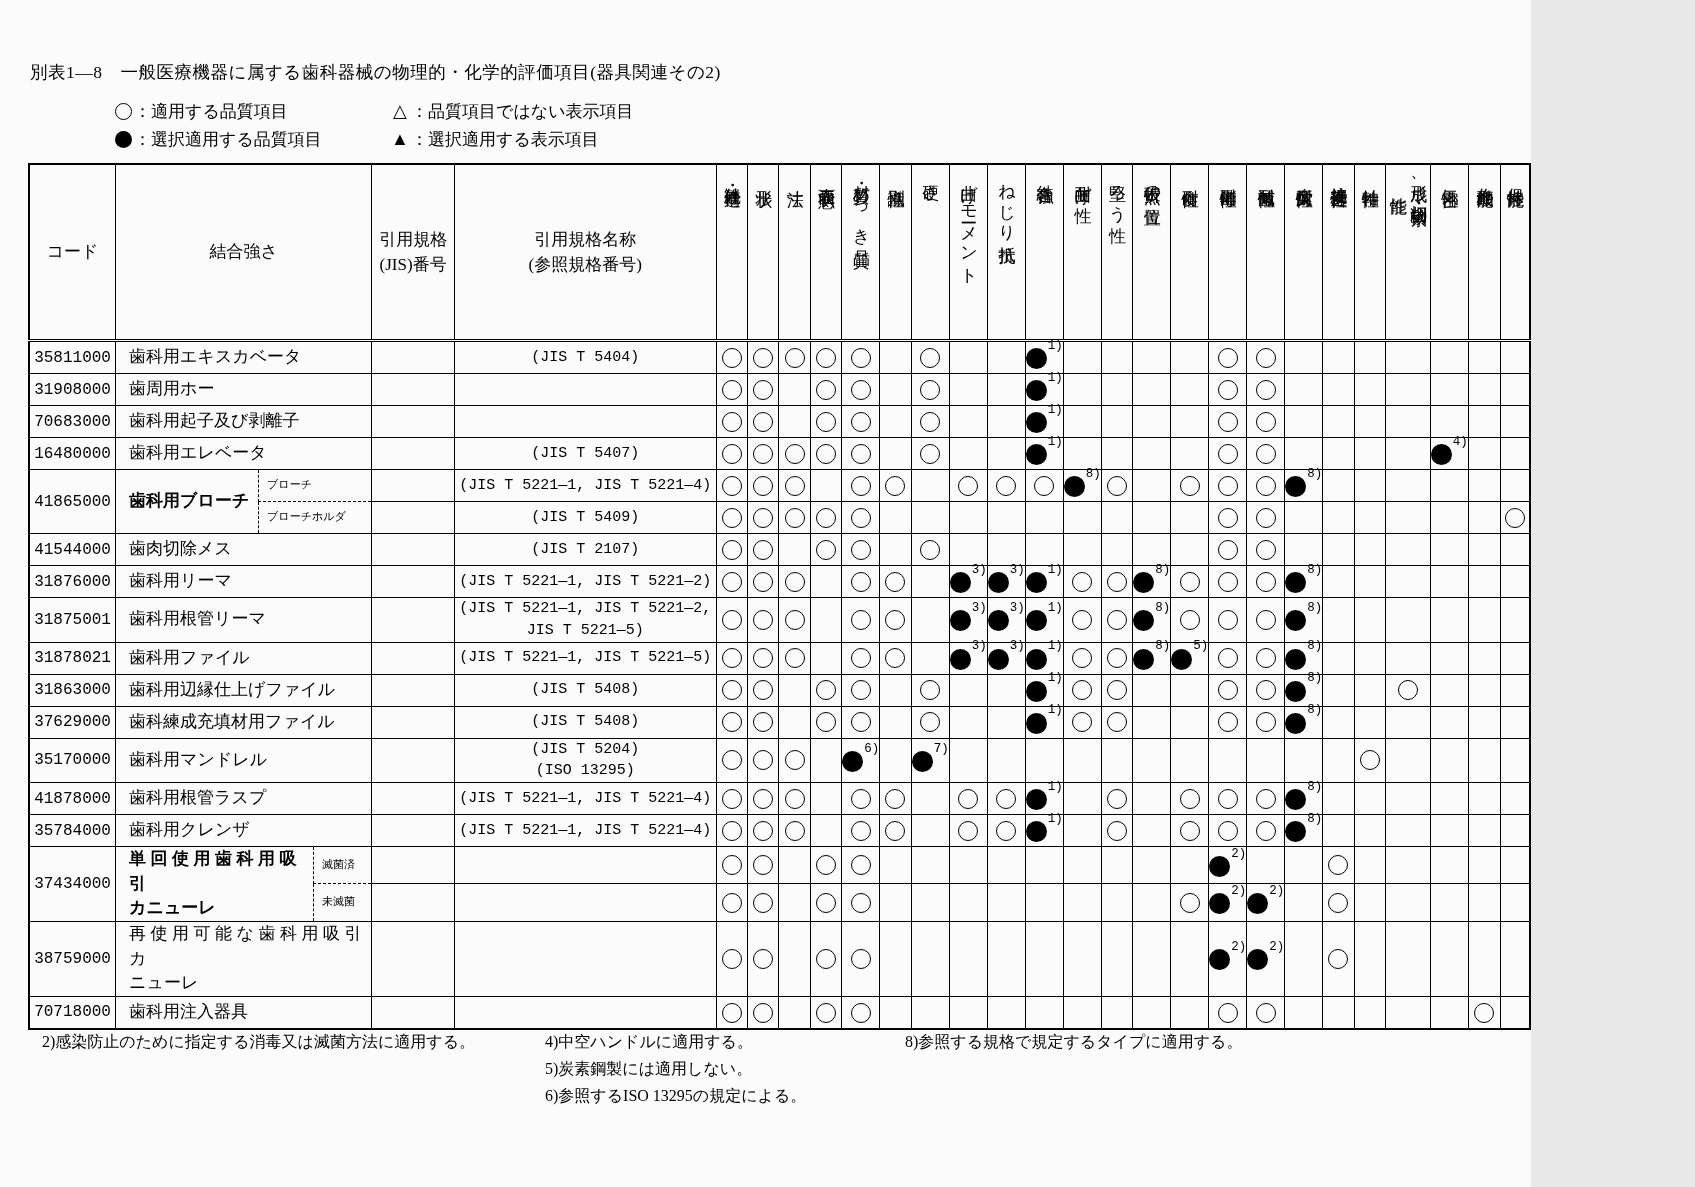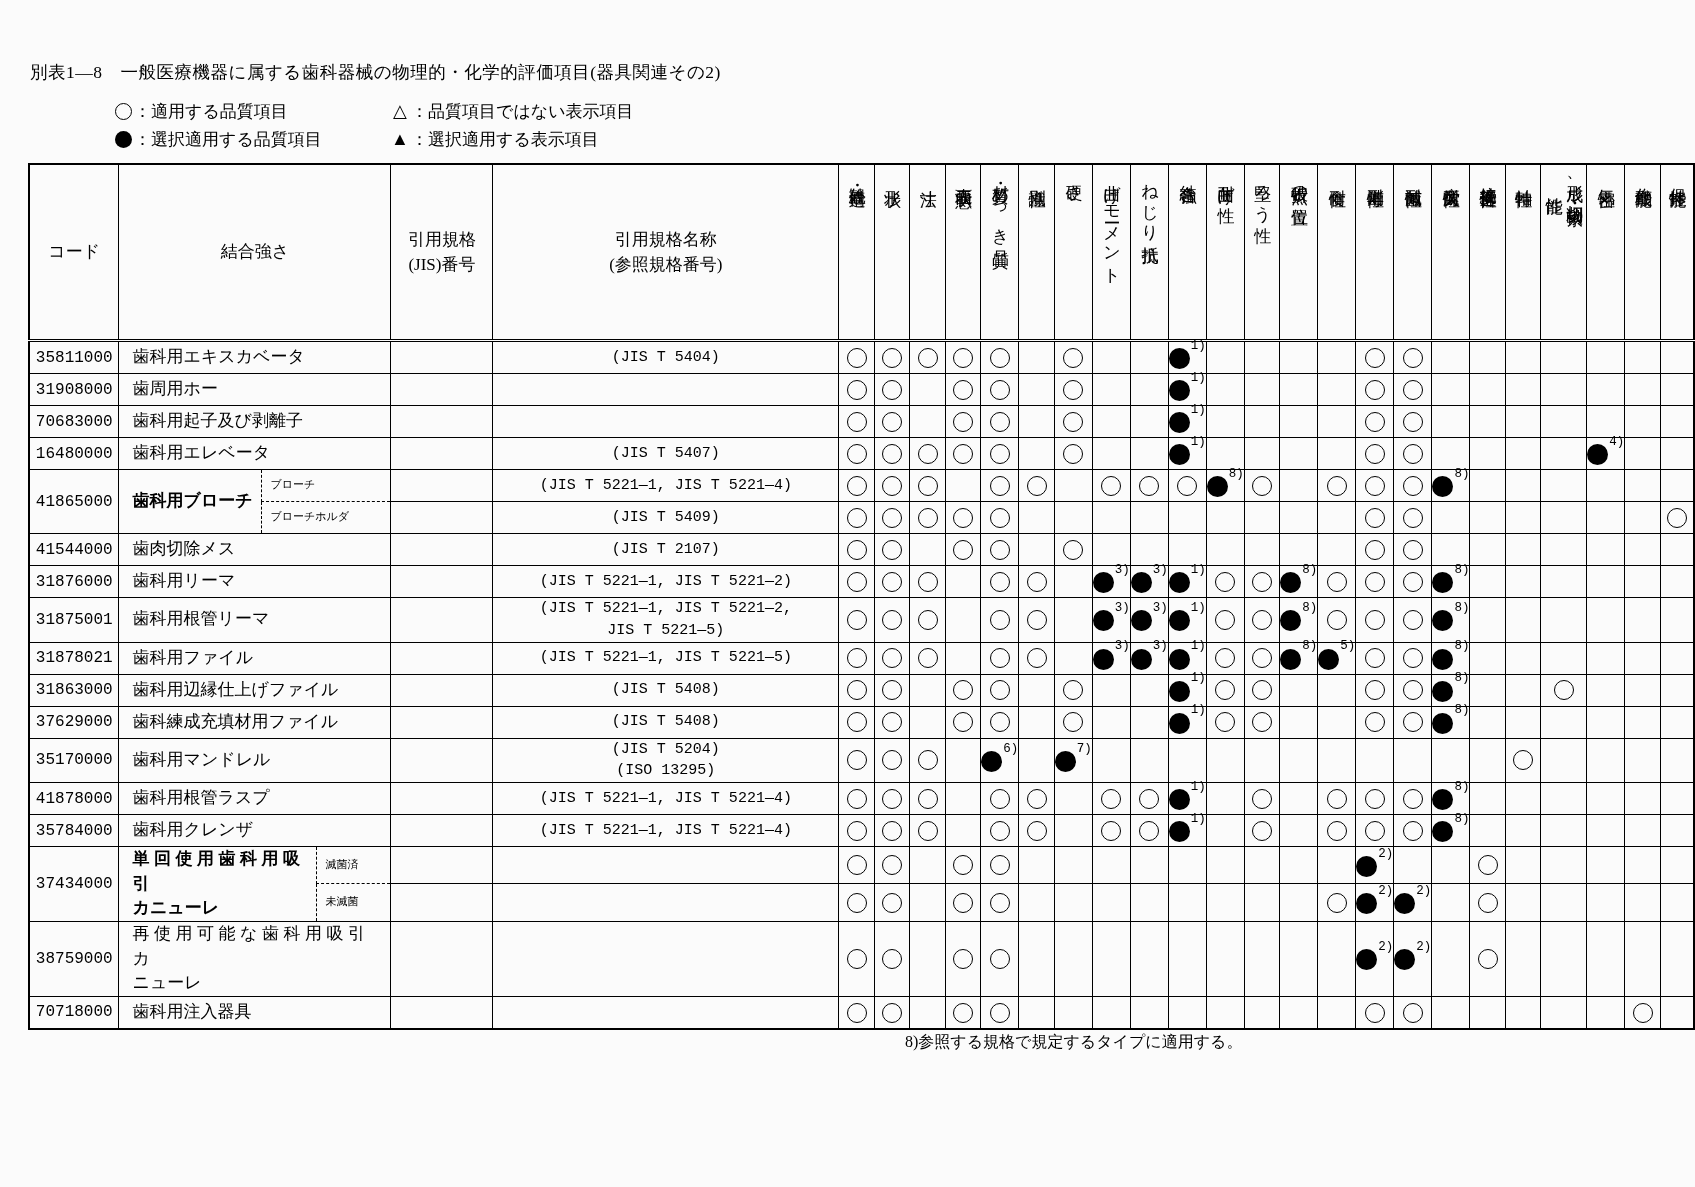--- a/index.html
+++ b/index.html
@@ -1,16 +1,16 @@
 <!DOCTYPE html>
 <html><head>
 <meta charset="utf-8">
 <style>
   html,body{margin:0;padding:0;background:#e8e8e8;}
-  .page{position:relative;width:1695px;height:1187px;background:#fbfbfb;
+  .page{position:relative;width:1531px;height:1187px;background:#fbfbfb;
         font-family:"Liberation Serif","DejaVu Serif",serif;color:#000;overflow:hidden;}
   .title{position:absolute;left:30px;top:60px;font-size:17.5px;letter-spacing:0.5px;}
   .legend{position:absolute;left:113px;top:97px;display:grid;
           grid-template-columns:277px auto;grid-template-rows:repeat(2,28px);
           grid-auto-flow:column;font-size:17px;}
   .legend-item{display:flex;align-items:center;}
   .lgmark{display:inline-flex;width:20px;justify-content:center;align-items:center;margin-right:1px;}
   .lg-ring{width:15px;height:15px;border:1.5px solid #000;border-radius:50%;}
   .lg-dot{width:17px;height:17px;background:#000;border-radius:50%;}
   .lg-tri{font-size:18px;line-height:1;}
@@ -738,17 +738,23 @@
           <td class="mark"></td>
           <td class="mark"></td>
           <td class="mark"></td>
           <td class="mark"></td>
           <td class="mark"><span class="mk ring"></span></td>
           <td class="mark"></td>
         </tr>
       </tbody>
   </table>
   <div class="footcol fc0">
+      <div>2)感染防止のために指定する消毒又は滅菌方法に適用する。</div>
+    </div>
+  <div class="footcol fc1">
+      <div>4)中空ハンドルに適用する。</div>
+      <div>5)炭素鋼製には適用しない。</div>
+      <div>6)参照するISO 13295の規定による。</div>
     </div>
   <div class="footcol fc2">
       <div>8)参照する規格で規定するタイプに適用する。</div>
     </div>
 </div>
 
 </body></html>

